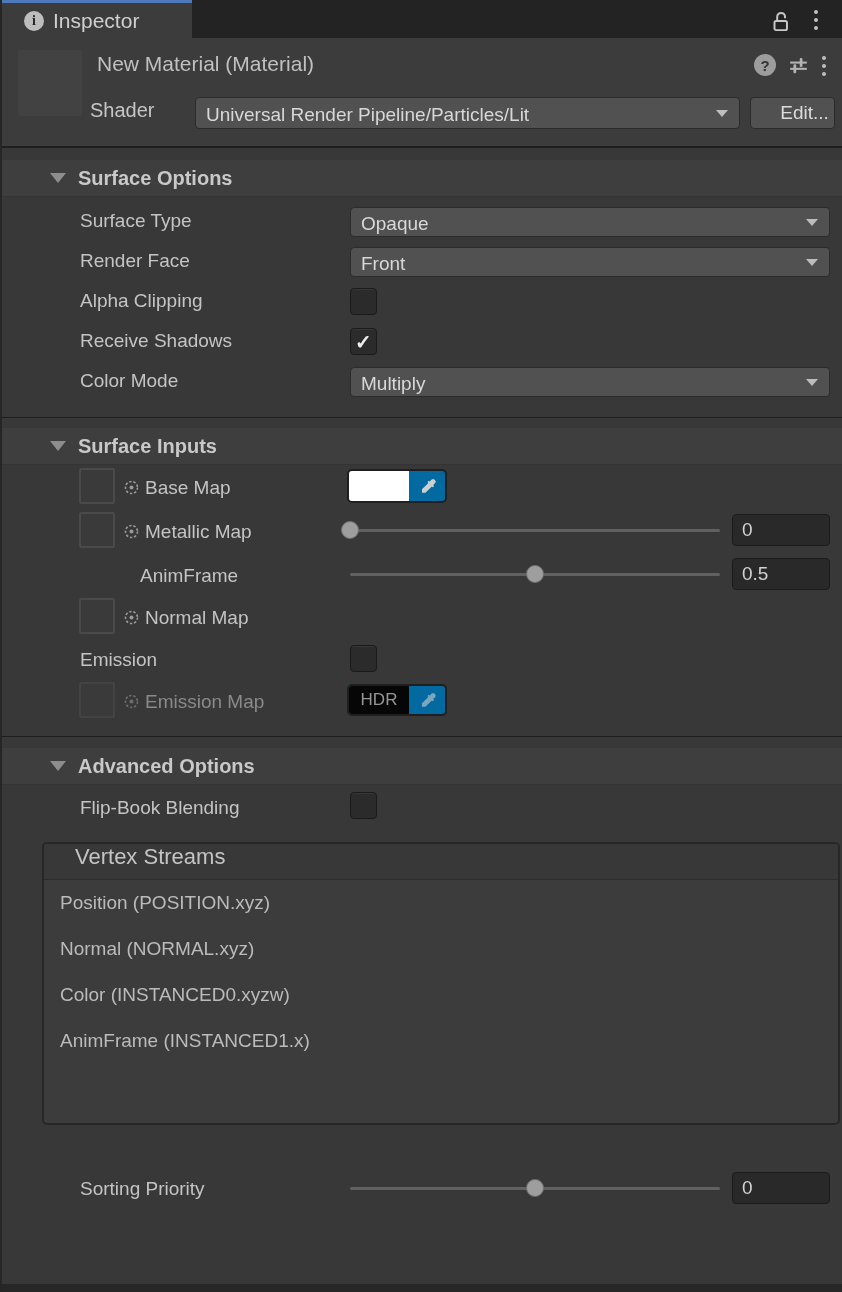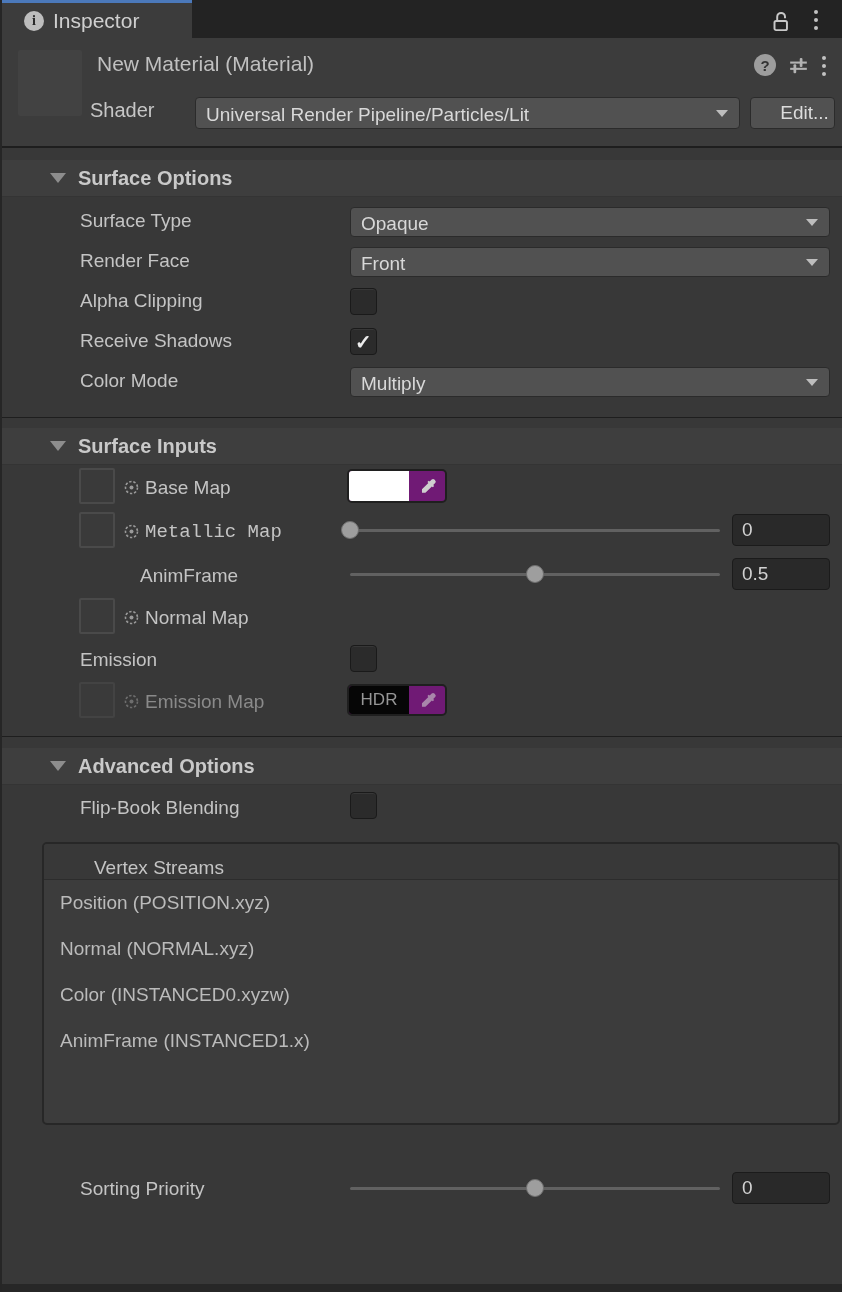--- a/index.html
+++ b/index.html
@@ -95,35 +95,35 @@
   .tex-slot {
     position:absolute; width:36px; height:36px; background:#3a3a3a;
     border:2px solid #4a4a4a; border-radius:2px;
   }
   .tex-slot.dim { border-color:#434343; }
   .picker-icon { position:absolute; width:17px; height:17px; }
 
   
   .swatch {
     position:absolute; width:100px; height:34px; border:2px solid #1f1f1f;
-    border-radius:5px; display:flex; overflow:hidden; background:#701a75;
+    border-radius:5px; display:flex; overflow:hidden; background:#0369a1;
   }
   .swatch .colorpart { width:60px; height:100%; }
   .swatch .dropperpart { flex:1; display:flex; align-items:center; justify-content:center; }
   .hdr-text { color:#969696; font-size:17px; }
 
   
   .vstreams {
     position:absolute; left:40px; top:842px; width:798px; height:283px;
     border:2px solid #272727; border-radius:5px; background:#3c3c3c; overflow:hidden;
   }
   .vs-head {
     height:36px; background:#383838; border-bottom:1px solid #2c2c2c;
-    display:flex; align-items:flex-end; padding-left:50px;
-    font-size:19px; color:#c4c4c4;
+    display:flex; align-items:flex-start; padding-left:31px;
+    font-size:22px; color:#c4c4c4;
   }
   .vs-item { height:46px; display:flex; align-items:center; padding-left:16px; font-size:19px; color:#bbbbbb; }
 
   .bottom-strip { position:absolute; left:0; top:1284px; width:842px; height:8px; background:#272727; }
 
   svg { display:block; }
 </style>
 </head>
 <body>
 
@@ -227,21 +227,21 @@
         <path d="M20.7 3.3a2.4 2.4 0 0 0-3.4 0l-2.5 2.5-1.2-1.2-1.7 1.7 1.2 1.2-8.1 8.1V20h4.4l8.1-8.1 1.2 1.2 1.7-1.7-1.2-1.2 2.5-2.5a2.4 2.4 0 0 0 0-3.4z"></path>
       </svg>
     </div>
   </div>
 
   <div class="tex-slot" style="left:77px; top:512px;"></div>
   <svg class="picker-icon" style="left:121px; top:523px;" viewBox="0 0 17 17">
     <circle cx="8.5" cy="8.5" r="6" fill="none" stroke="#9a9a9a" stroke-width="1.6" stroke-dasharray="2.4 1.8"></circle>
     <circle cx="8.5" cy="8.5" r="2" fill="#9a9a9a"></circle>
   </svg>
-  <div class="row-label" style="left:143px; top:521px;font-family:Liberation Mono, monospace;">Metallic Map</div>
+  <div class="row-label" style="left:143px; top:521px;">Metallic Map</div>
   <div class="slider" style="left:348px; top:521px; width:370px;">
     <div class="track"></div>
     <div class="knob" style="left: 0%;"></div>
   </div>
   <div class="field" style="left:730px; top:514px;">
     <span>0</span>
   </div>
 
   <div class="row-label" style="left:138px; top:565px;">AnimFrame</div>
   <div class="slider" style="left:348px; top:565px; width:370px;">

